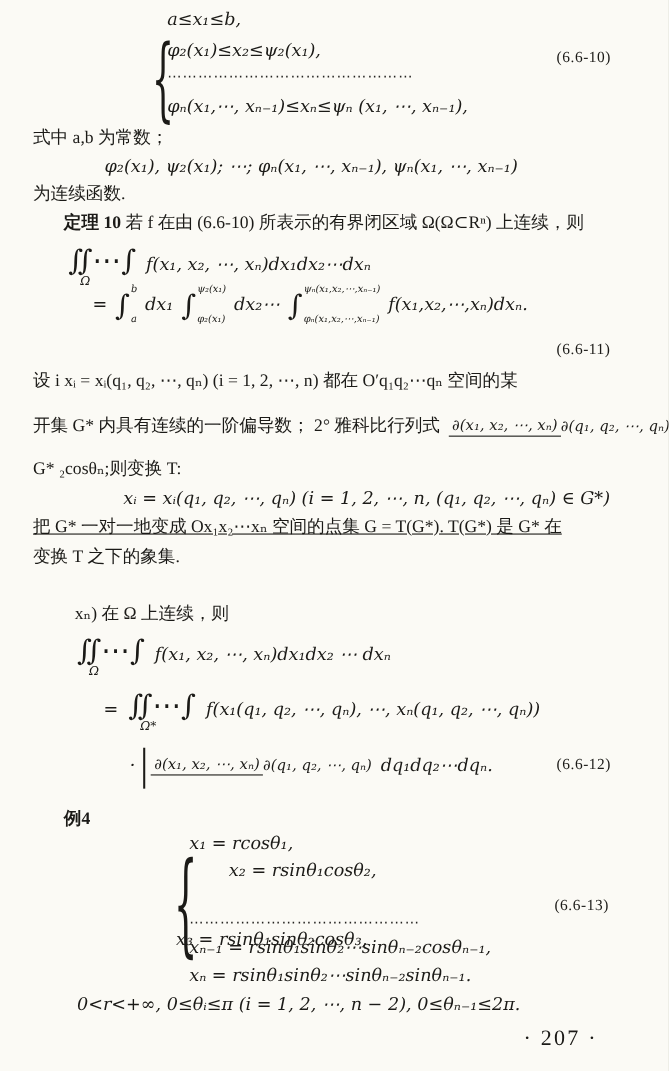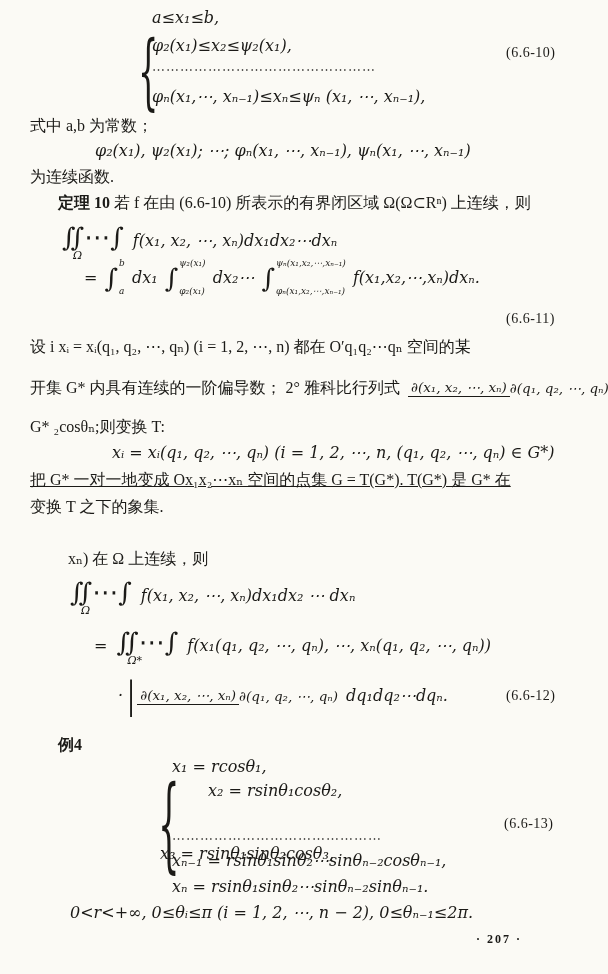--- a/index.html
+++ b/index.html
@@ -24,21 +24,21 @@
   .bigint .sgn{font-size:26px;font-style:normal;}
   .bigint .und{position:absolute;left:11px;bottom:-9px;font-size:11px;font-style:italic;}
   .il{display:inline-flex;align-items:center;vertical-align:middle;margin:0 2px;}
   .il .sg{font-size:26px;font-style:normal;}
   .il .lm{display:inline-flex;flex-direction:column;justify-content:space-between;
           height:38px;font-size:9px;line-height:1.1;font-style:italic;margin-left:1px;}
   .brace{position:absolute;font-style:normal;font-family:"DejaVu Serif",serif;color:#1b1a17;}
   .brace-inner{display:inline-block;font-size:32px;line-height:32px;transform:scaleY(2.6);transform-origin:center;}
   .brace13 .brace-inner{font-size:34px;line-height:34px;transform:scaleY(3.0);}
   .vbar{display:inline-block;transform:scaleY(1.55);font-size:24px;font-style:normal;margin:0 2px 0 4px;}
-  .pn{font-weight:700;font-size:12px;letter-spacing:2px;}
+  .pn{font-weight:400;font-size:20px;letter-spacing:2px;}
 </style>
 </head>
 <body>
 
 <div class="page">
 
   <div class="brace" style="left:138px;top:55px;">
     <span class="brace-inner">{</span>
   </div>
   <div class="line m" style="left:152px;top:8px;">a≤x₁≤b,</div>

